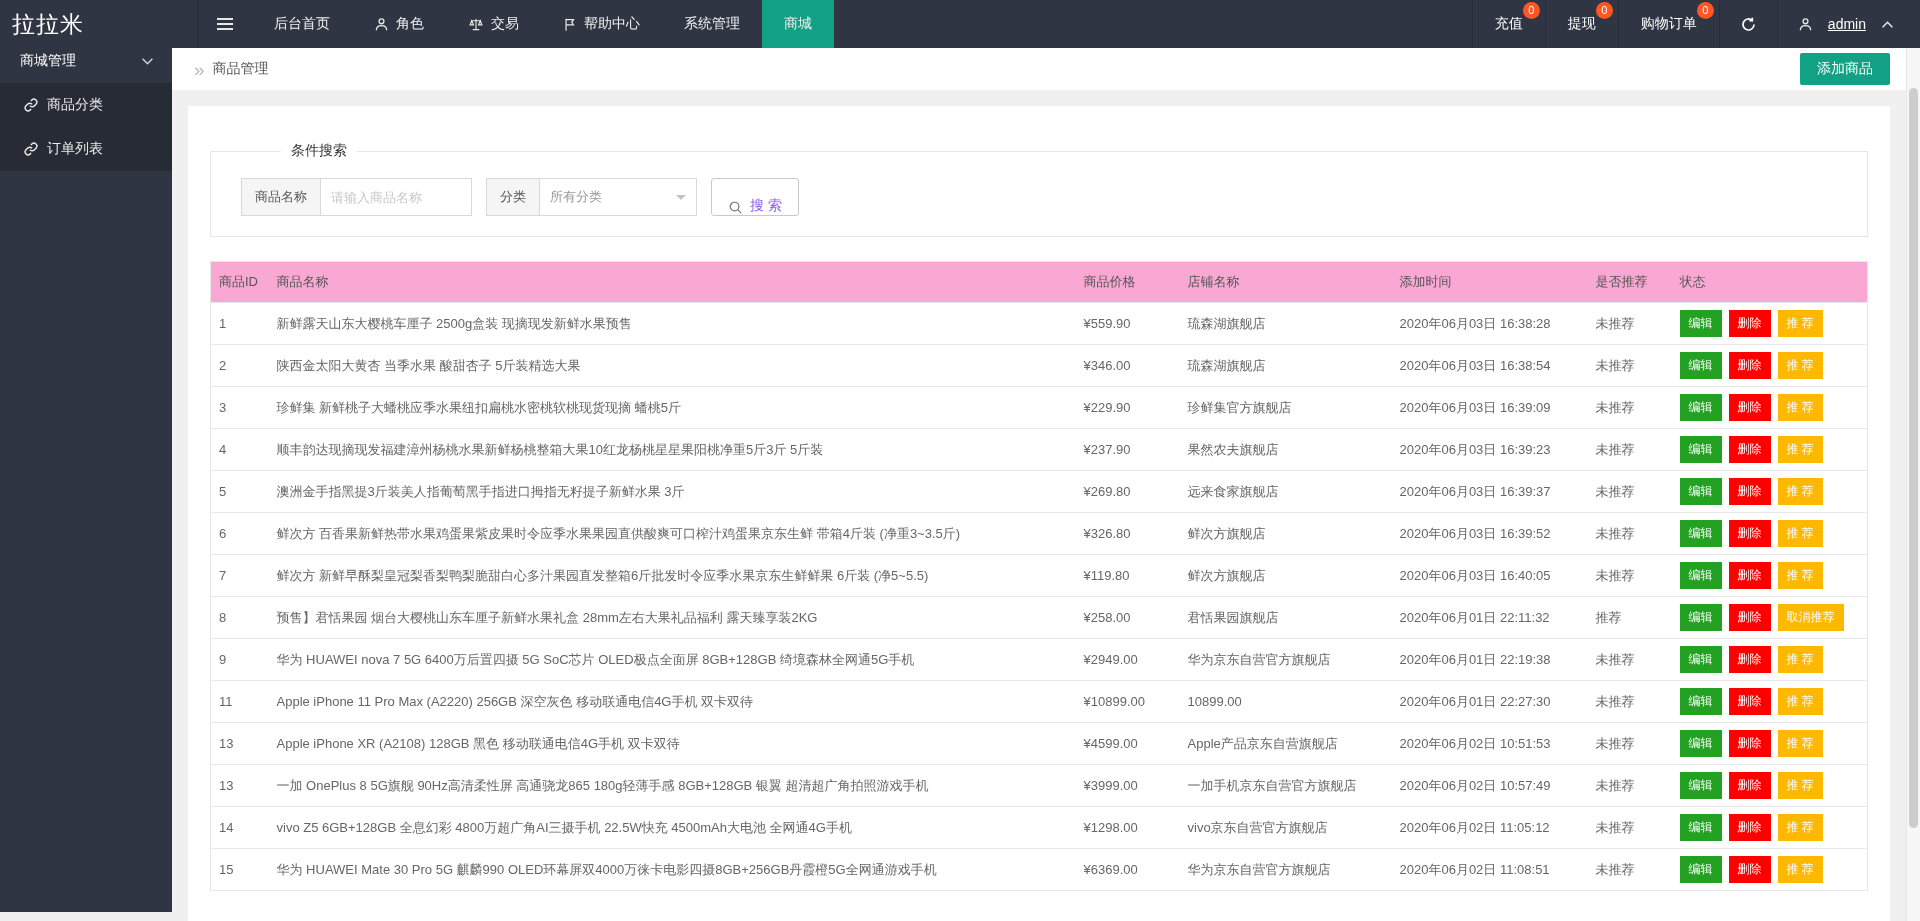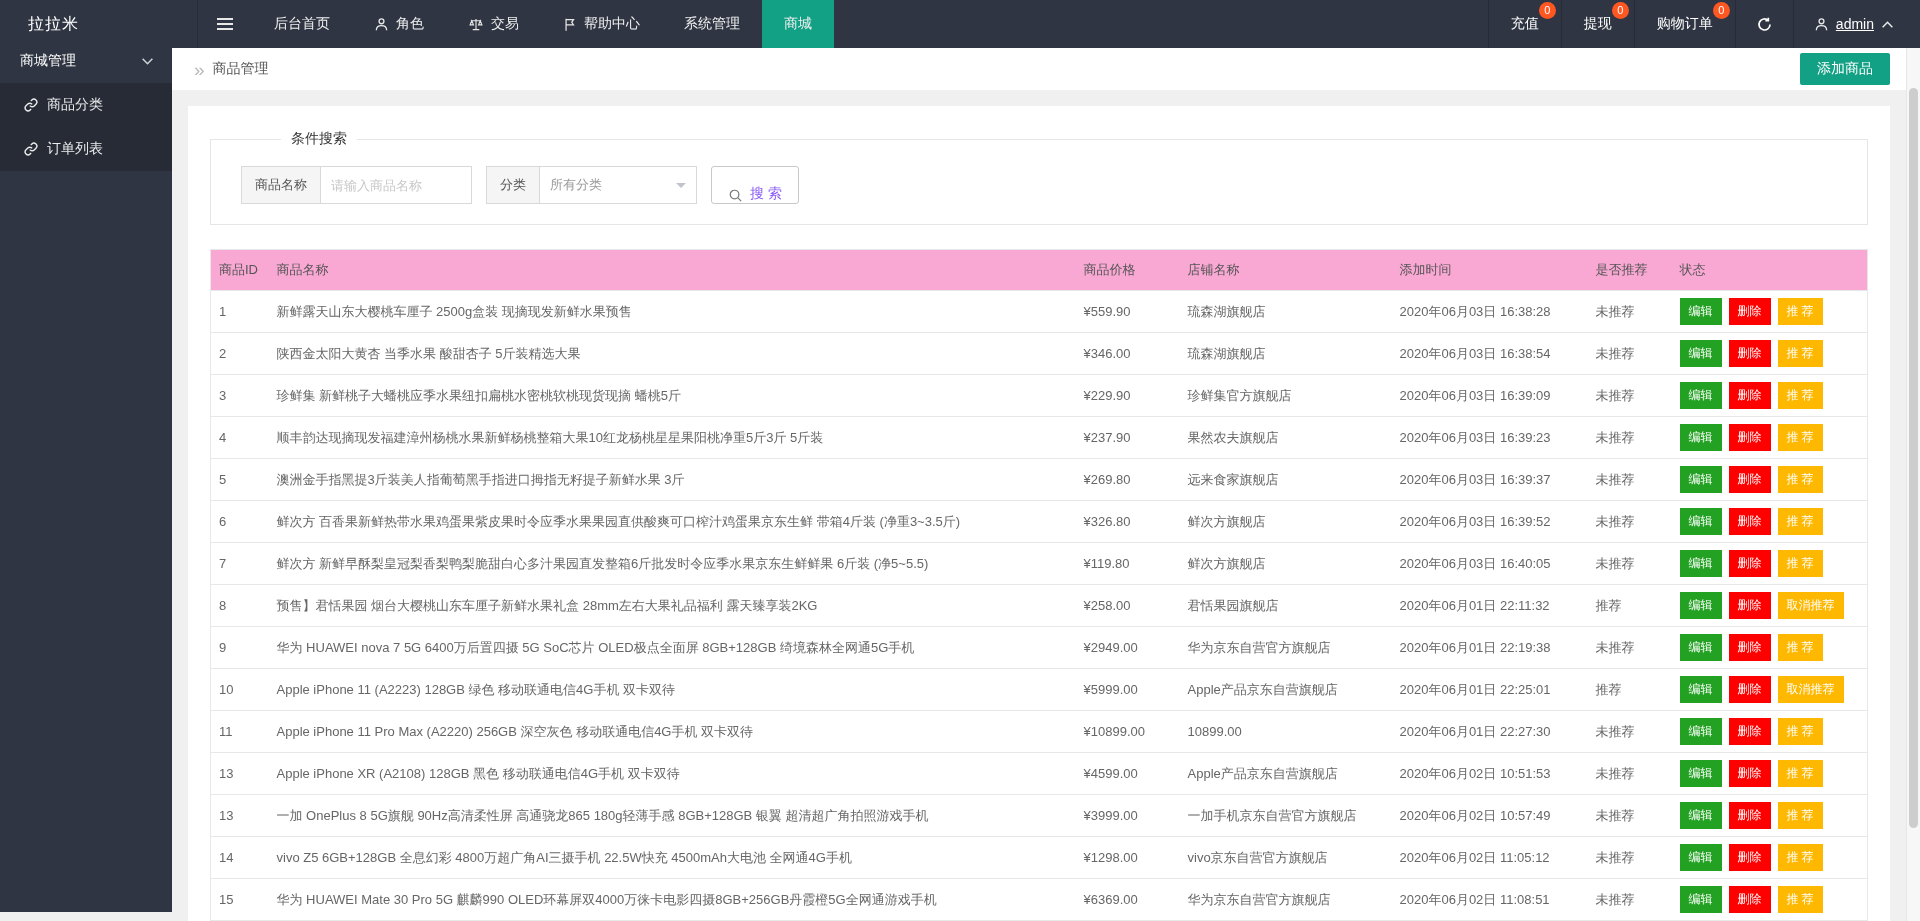--- a/index.html
+++ b/index.html
@@ -2,39 +2,39 @@
 <html><head>
 <meta charset="utf-8">
 <style>
   * { box-sizing: border-box; margin: 0; padding: 0; }
   html,body { width:1920px; height:921px; overflow:hidden;
     font-family:"Liberation Sans","DejaVu Sans",sans-serif; background:#f0f0f0; }
 
   
   .navbar{ position:fixed; top:0; left:0; width:1920px; height:48px;
     background:#2f3542; color:#fff; display:flex; align-items:stretch; z-index:20;}
-  .logo{ width:198px; display:flex; align-items:center; padding-left:28px;
-    font-size:16px; letter-spacing:1px; border-right:1px solid #282d39;}
+  .logo{ width:198px; display:flex; align-items:center; padding-left:12px;
+    font-size:23px; letter-spacing:1px; border-right:1px solid #282d39;}
   .hamburger{ width:54px; display:flex; flex-direction:column; justify-content:center;
     align-items:center; gap:3px; cursor:pointer;}
   .hamburger span{ display:block; width:16px; height:2px; background:#e8e8e8;}
   .nav-menu{ display:flex; align-items:stretch;}
   .nav-item{ display:flex; align-items:center; gap:7px; padding:0 22px;
     font-size:14px; color:#f0f0f0; cursor:pointer;}
   .nav-item.active{ background:#13a185;}
   .nav-item svg, .side-item svg{ flex:0 0 auto;}
   .nav-right{ margin-left:auto; display:flex; align-items:stretch;}
   .nav-shortcut{ position:relative; display:flex; align-items:center; padding:0 22px;
     font-size:14px; border-left:1px solid rgba(0,0,0,.18); cursor:pointer;}
   .badge{ position:absolute; top:2px; right:5px; min-width:17px; height:17px;
     padding:0 4px; background:#ff5722; color:#fff; border-radius:9px;
     font-size:11px; line-height:17px; text-align:center;}
   .nav-icon-btn{ display:flex; align-items:center; padding:0 20px;
     border-left:1px solid rgba(0,0,0,.18); cursor:pointer;}
-  .nav-user{ display:flex; align-items:center; gap:7px; padding:0 26px 0 20px;
+  .nav-user{ display:flex; align-items:center; gap:15px; padding:0 26px 0 20px;
     font-size:14px; border-left:1px solid rgba(0,0,0,.18); cursor:pointer;text-decoration:underline;}
 
   
   .sidebar{ position:fixed; top:39px; left:0; width:172px; height:873px; background:#2f3542;}
   .side-group{ height:44px; display:flex; align-items:center; justify-content:space-between;
     padding:0 18px 0 20px; color:#fff; font-size:14px; cursor:pointer;}
   .side-sub{ background:#262b36;}
   .side-item{ height:44px; display:flex; align-items:center; gap:9px;
     padding-left:24px; color:#ececec; font-size:14px; cursor:pointer;}
   .side-item.active{ background:#13a185; color:#fff;}
@@ -44,21 +44,21 @@
   .topbar{ height:42px; background:#fff; display:flex; align-items:center; padding:0 30px 0 22px;}
   .crumb-arrow{ color:#b8b8b8; font-size:19px; line-height:1; margin-right:8px;}
   .crumb-label{ color:#555; font-size:14px;}
   .add-btn{ margin-left:auto; background:#13a185; color:#fff; border:none;
     height:32px; padding:0 17px; font-size:14px; border-radius:2px; cursor:pointer;}
 
   .card{ position:absolute; top:58px; left:16px; right:30px; bottom:-60px;
     background:#fff; padding:24px 10px 0 10px;}
 
   
-  .search-fieldset{ margin:0 12px; border:1px solid #e6e6e6; padding:18px 0 20px 30px;}
+  .search-fieldset{ margin:12px 12px; border:1px solid #e6e6e6; padding:18px 0 20px 30px;}
   .search-fieldset legend{ margin-left:40px; padding:0 10px; font-size:14px; color:#333;}
   .search-row{ display:flex; align-items:center;}
   .input-group{ display:flex; height:38px; margin-right:14px;}
   .addon{ background:#f5f5f5; border:1px solid #d9d9d9; border-right:none;
     display:flex; align-items:center; padding:0 13px; font-size:13px; color:#555; white-space:nowrap;}
   .text-input{ width:152px; border:1px solid #d9d9d9; padding:0 10px;
     font-size:13px; color:#333; outline:none; font-family:inherit;}
   .text-input::placeholder{ color:#c8c8c8;}
   .select-box{ width:158px; border:1px solid #d9d9d9; background:#fff;
     display:flex; align-items:center; justify-content:space-between;
@@ -316,29 +316,20 @@
           <tr>
             <td>9</td>
             <td>华为 HUAWEI nova 7 5G 6400万后置四摄 5G SoC芯片 OLED极点全面屏 8GB+128GB 绮境森林全网通5G手机</td>
             <td>¥2949.00</td>
             <td>华为京东自营官方旗舰店</td>
             <td>2020年06月01日 22:19:38</td>
             <td>未推荐</td>
             <td><button class="btn btn-edit">编辑</button><button class="btn btn-del">删除</button><button class="btn btn-rec">推 荐</button></td>
           </tr>
           <tr>
-            <td>10</td>
-            <td>Apple iPhone 11 (A2223) 128GB 绿色 移动联通电信4G手机 双卡双待</td>
-            <td>¥5999.00</td>
-            <td>Apple产品京东自营旗舰店</td>
-            <td>2020年06月01日 22:25:01</td>
-            <td>推荐</td>
-            <td><button class="btn btn-edit">编辑</button><button class="btn btn-del">删除</button><button class="btn btn-rec">取消推荐</button></td>
-          </tr>
-          <tr>
             <td>11</td>
             <td>Apple iPhone 11 Pro Max (A2220) 256GB 深空灰色 移动联通电信4G手机 双卡双待</td>
             <td>¥10899.00</td>
             <td>10899.00</td>
             <td>2020年06月01日 22:27:30</td>
             <td>未推荐</td>
             <td><button class="btn btn-edit">编辑</button><button class="btn btn-del">删除</button><button class="btn btn-rec">推 荐</button></td>
           </tr>
           <tr>
             <td>13</td>

